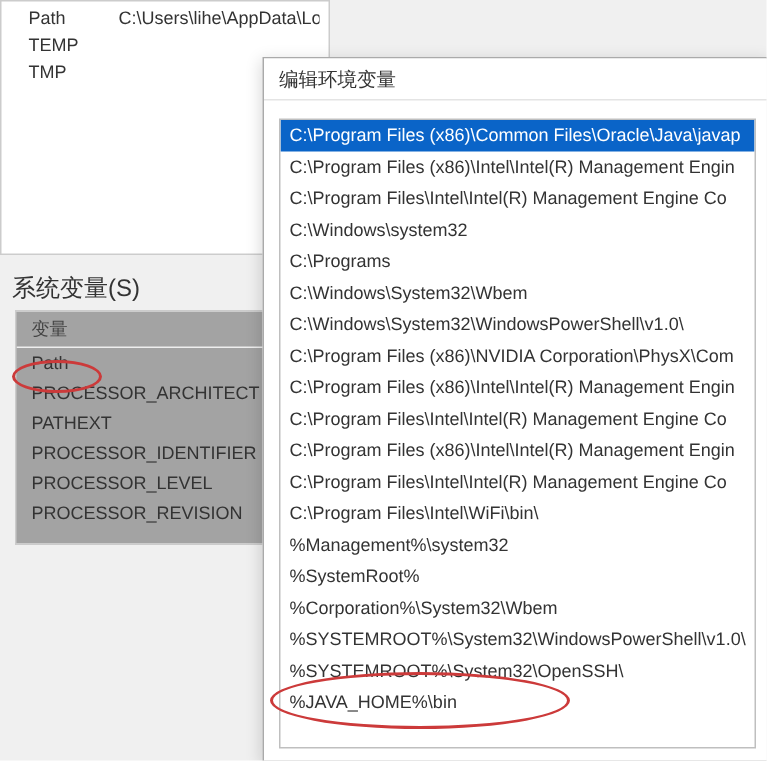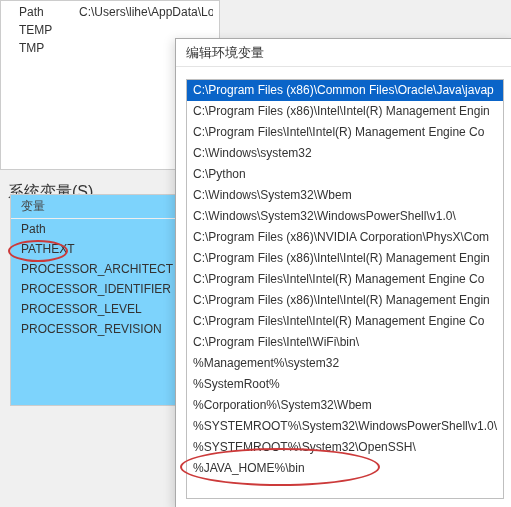--- a/index.html
+++ b/index.html
@@ -36,24 +36,24 @@
 
   .sys-label {
     position: absolute;
     left: 8px;
     top: 182px;
     font-size: 16px;
   }
   .sys-panel {
     position: absolute;
     left: 10px;
-    top: 194px;
+    top: 207px;
     width: 210px;
-    height: 212px;
-    background: #7dd3fc;
+    height: 156px;
+    background: #a3a3a3;
     border: 1px solid #ccc;
     overflow: hidden;
   }
   .sys-panel .hdr {
     padding: 3px 10px;
     border-bottom: 1px solid #eee;
     font-size: 12px;
     color: #444;
   }
   .sys-panel .it {
@@ -127,36 +127,36 @@
         <span class="v"></span>
       </div>
     </div>
 </div>
 
 <div class="sys-label">系统变量(S)</div>
 <div class="sys-panel">
   <div class="hdr">变量</div>
   <div id="sys-items">
       <div class="it">Path</div>
+      <div class="it">PROCESSOR_ARCHITECT</div>
       <div class="it">PATHEXT</div>
-      <div class="it">PROCESSOR_ARCHITECT</div>
       <div class="it">PROCESSOR_IDENTIFIER</div>
       <div class="it">PROCESSOR_LEVEL</div>
       <div class="it">PROCESSOR_REVISION</div>
     </div>
 </div>
 
 <div class="dialog">
   <div class="titlebar">编辑环境变量</div>
   <div class="list" id="path-list">
       <div class="entry selected">C:\Program Files (x86)\Common Files\Oracle\Java\javap</div>
       <div class="entry">C:\Program Files (x86)\Intel\Intel(R) Management Engin</div>
       <div class="entry">C:\Program Files\Intel\Intel(R) Management Engine Co</div>
       <div class="entry">C:\Windows\system32</div>
-      <div class="entry">C:\Python</div>
+      <div class="entry">C:\Programs</div>
       <div class="entry">C:\Windows\System32\Wbem</div>
       <div class="entry">C:\Windows\System32\WindowsPowerShell\v1.0\</div>
       <div class="entry">C:\Program Files (x86)\NVIDIA Corporation\PhysX\Com</div>
       <div class="entry">C:\Program Files (x86)\Intel\Intel(R) Management Engin</div>
       <div class="entry">C:\Program Files\Intel\Intel(R) Management Engine Co</div>
       <div class="entry">C:\Program Files (x86)\Intel\Intel(R) Management Engin</div>
       <div class="entry">C:\Program Files\Intel\Intel(R) Management Engine Co</div>
       <div class="entry">C:\Program Files\Intel\WiFi\bin\</div>
       <div class="entry">%Management%\system32</div>
       <div class="entry">%SystemRoot%</div>

